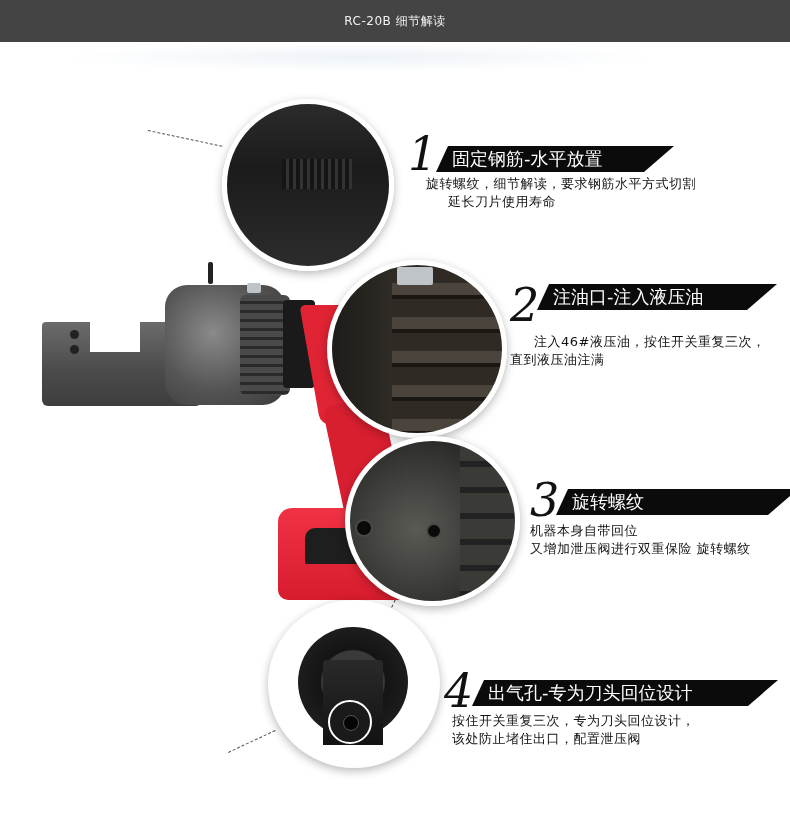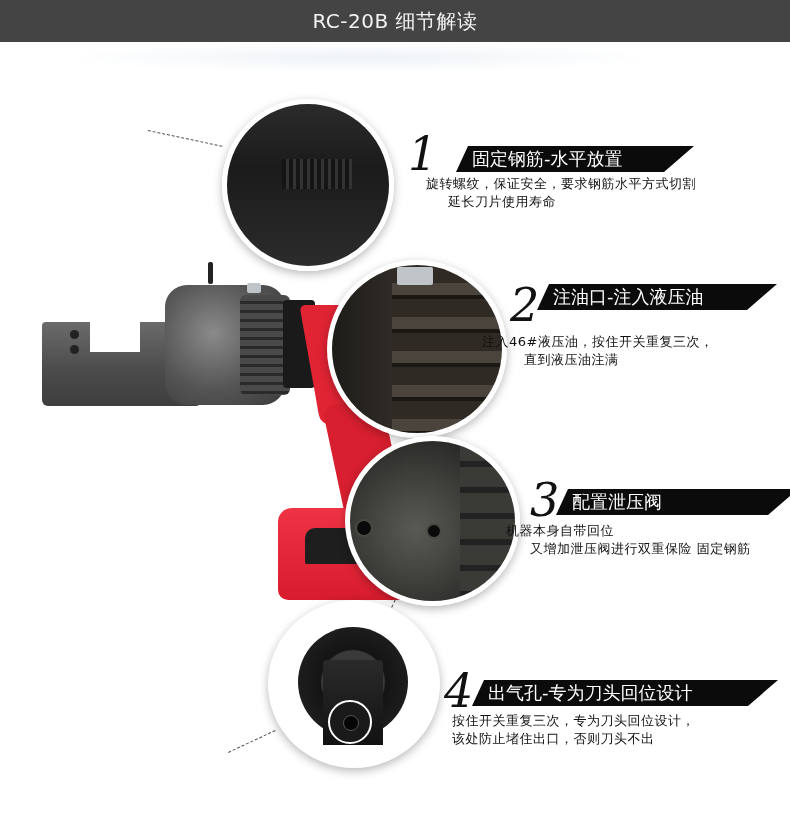--- a/index.html
+++ b/index.html
@@ -1,17 +1,17 @@
 <!DOCTYPE html>
 <html><head>
 <meta charset="utf-8">
 <style>
   html,body{margin:0;padding:0;}
   body{width:790px;height:824px;background:#ffffff;position:relative;overflow:hidden;font-family:"DejaVu Sans","Liberation Sans",sans-serif;}
-  .topbar{position:absolute;left:0;top:0;width:790px;height:42px;background:#444444;color:#f2f2f2;display:flex;align-items:center;justify-content:center;font-size:20px;letter-spacing:0.5px;}
+  .topbar{position:absolute;left:0;top:0;width:790px;height:42px;background:#444444;color:#f2f2f2;display:flex;align-items:center;justify-content:center;font-size:12px;letter-spacing:0.5px;}
   .glow{position:absolute;left:60px;top:42px;width:600px;height:30px;background:radial-gradient(ellipse at center,#eef3f8 0%,#ffffff 70%);}
   .blade{position:absolute;left:42px;top:322px;width:160px;height:84px;background:linear-gradient(#6b6b6b,#4a4a4a 60%,#3e3e3e);border-radius:4px 0 6px 6px;}
   .blade-notch{position:absolute;left:90px;top:322px;width:50px;height:30px;background:#fff;}
   .bolt-dot{position:absolute;width:9px;height:9px;border-radius:50%;background:#222;}
   .body-cyl{position:absolute;left:165px;top:285px;width:120px;height:120px;background:radial-gradient(circle at 40% 40%,#8a8a8a,#555 55%,#3a3a3a);border-radius:22px;}
   .ribs{position:absolute;left:240px;top:295px;width:50px;height:100px;background:repeating-linear-gradient(#4a4a4a 0 6px,#2a2a2a 6px 9px);border-radius:6px;}
   .collar{position:absolute;left:283px;top:300px;width:32px;height:88px;background:#1a1a1a;border-radius:4px;}
   .grip{position:absolute;left:310px;top:305px;width:60px;height:120px;background:#e02434;border-radius:6px 20px 30px 10px;transform:skewX(10deg);}
   .grip-lower{position:absolute;left:335px;top:400px;width:60px;height:130px;background:#d81f30;border-radius:10px 30px 10px 10px;transform:rotate(-12deg);}
   .battery{position:absolute;left:278px;top:508px;width:150px;height:92px;background:linear-gradient(#f03344,#d71c2d);border-radius:14px 6px 10px 10px;}
@@ -79,45 +79,45 @@
   <div class="hole" style="left:76px;top:82px;width:12px;height:12px"></div>
 </div>
 <div class="zoom-circle c4">
   <div class="flange"></div>
   <div class="arm"></div>
   <div class="ring"></div>
 </div>
 
 <div class="callout">
   <div class="num" style="left:408px;top:131px">1</div>
-  <div class="banner" style="left:456px;top:146px;width:222px">
+  <div class="banner" style="left:436px;top:146px;width:222px">
     <span>固定钢筋-水平放置</span>
   </div>
-  <div class="desc" style="left:426px;top:175px">旋转螺纹，保证安全，要求钢筋水平方式切割</div>
+  <div class="desc" style="left:426px;top:175px">旋转螺纹，细节解读，要求钢筋水平方式切割</div>
   <div class="desc" style="left:448px;top:193px">延长刀片使用寿命</div>
 </div>
 
 <div class="callout">
   <div class="num" style="left:510px;top:282px">2</div>
   <div class="banner" style="left:537px;top:284px;width:224px">
     <span>注油口-注入液压油</span>
   </div>
-  <div class="desc" style="left:482px;top:333px">注入46#液压油，按住开关重复三次，</div>
-  <div class="desc" style="left:524px;top:351px">直到液压油注满</div>
+  <div class="desc" style="left:534px;top:333px">注入46#液压油，按住开关重复三次，</div>
+  <div class="desc" style="left:510px;top:351px">直到液压油注满</div>
 </div>
 
 <div class="callout">
   <div class="num" style="left:530px;top:477px">3</div>
   <div class="banner" style="left:556px;top:489px;width:226px">
-    <span>配置泄压阀</span>
+    <span>旋转螺纹</span>
   </div>
-  <div class="desc" style="left:506px;top:522px">机器本身自带回位</div>
-  <div class="desc" style="left:530px;top:540px">又增加泄压阀进行双重保险 固定钢筋</div>
+  <div class="desc" style="left:530px;top:522px">机器本身自带回位</div>
+  <div class="desc" style="left:530px;top:540px">又增加泄压阀进行双重保险 旋转螺纹</div>
 </div>
 
 <div class="callout">
   <div class="num" style="left:444px;top:668px">4</div>
   <div class="banner" style="left:472px;top:680px;width:290px">
     <span>出气孔-专为刀头回位设计</span>
   </div>
   <div class="desc" style="left:452px;top:712px">按住开关重复三次，专为刀头回位设计，</div>
-  <div class="desc" style="left:452px;top:730px">该处防止堵住出口，否则刀头不出</div>
+  <div class="desc" style="left:452px;top:730px">该处防止堵住出口，配置泄压阀</div>
 </div>
 
 </body></html>

